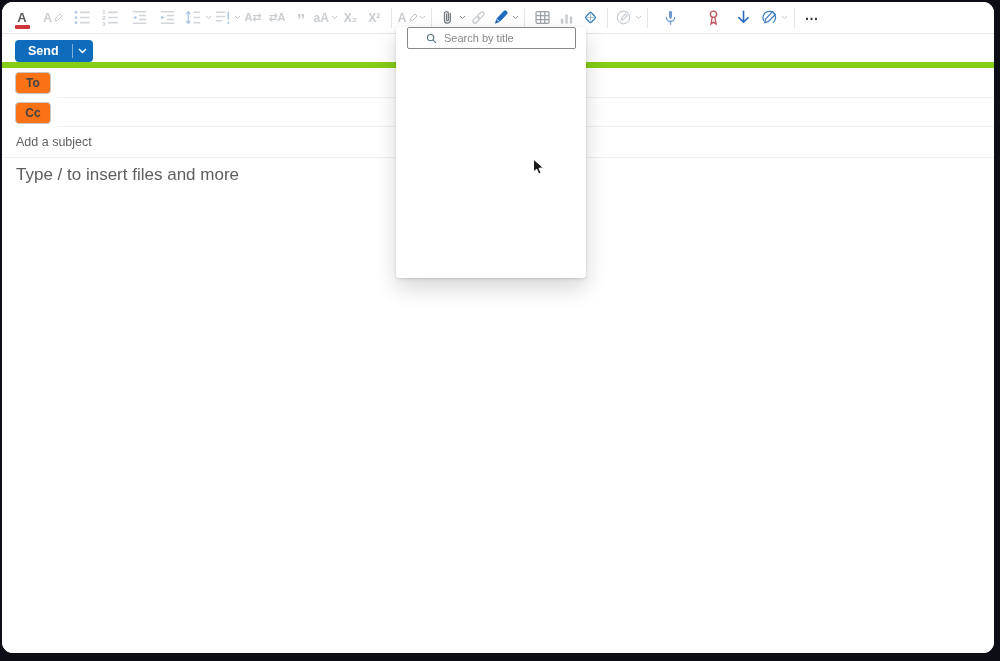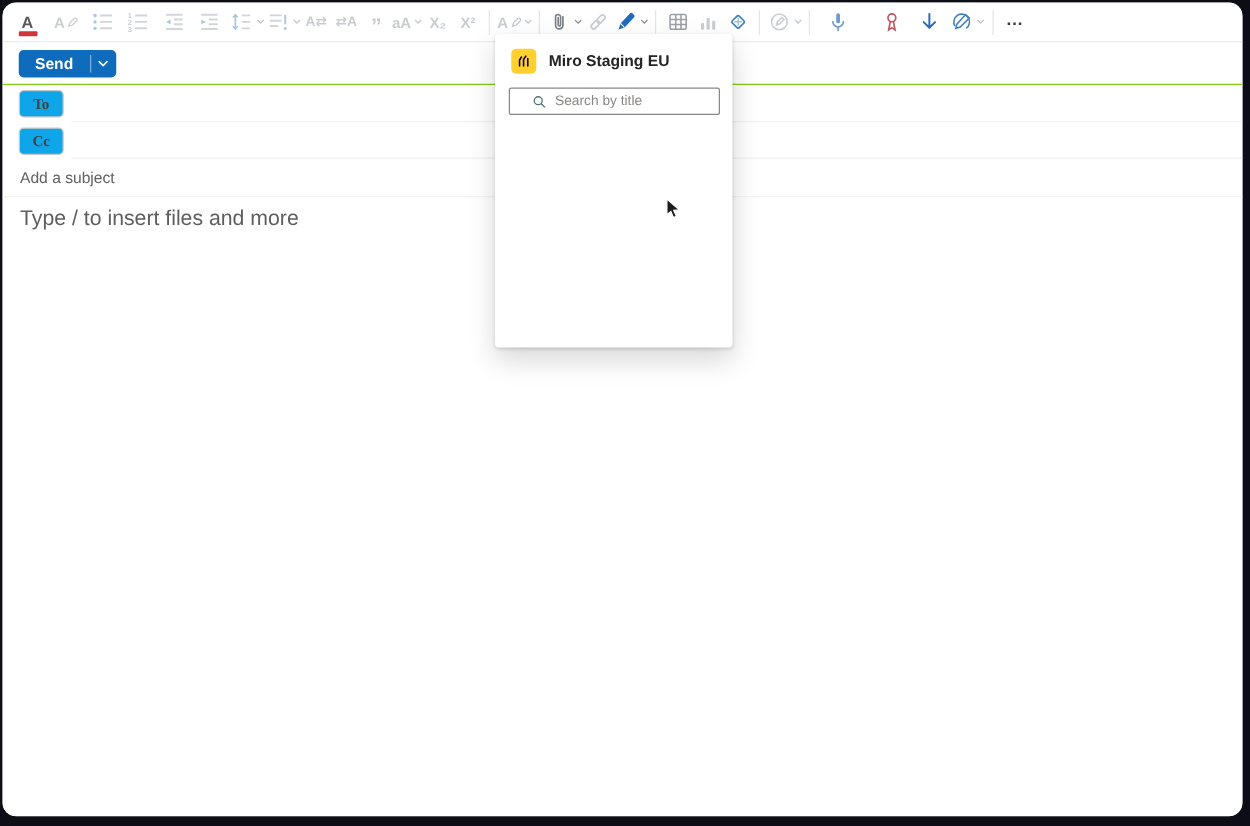--- a/index.html
+++ b/index.html
@@ -23,31 +23,31 @@
   .c-table{color:#9aa0a6;}
   .c-blue-fill{color:#1f6cbf;}
   .c-blue-line{color:#3f7fc1;}
   .c-mic{color:#6f9bd1;}
   .c-red{color:#c05560;}
   .c-arrow{color:#2b6bbf;}
   .c-more{color:#3c3c3c;font-size:14px;font-weight:700;}
 
   
   .row{position:absolute;left:0;right:0;box-sizing:border-box;background:#fff;}
-  .send-row{top:32px;height:34px;border-bottom:1px solid #84cc16;}
+  .send-row{top:32px;height:34px;border-bottom:6px solid #84cc16;}
   .send-btn{position:absolute;left:13px;top:6px;height:22px;display:inline-flex;background:#0f6cbd;
     border-radius:4px;overflow:hidden;color:#fff;cursor:pointer;}
   .send-main{padding:0 13px;display:flex;align-items:center;font-size:12.5px;font-weight:600;}
   .send-sep{width:1px;background:rgba(255,255,255,.45);margin:4px 0;}
   .send-caret{width:20px;display:flex;align-items:center;justify-content:center;color:#fff;}
   .to-row{top:66px;height:30px;}
   .cc-row{top:96px;height:29px;}
   .to-row::after,.cc-row::after{content:"";position:absolute;left:55px;right:0;bottom:0;height:1px;background:#f0f0f0;}
   .pill{position:absolute;left:13px;top:4px;width:34px;height:20px;border:1px solid #c7c7c7;border-radius:4px;
-    background:#0ea5e9;display:flex;align-items:center;justify-content:center;font-size:12px;font-weight:600;color:#424242;cursor:pointer;font-family:Liberation Serif, serif;}
+    background:#f97316;display:flex;align-items:center;justify-content:center;font-size:12px;font-weight:600;color:#424242;cursor:pointer;}
   .subject-row{top:125px;height:31px;border-bottom:1px solid #f0f0f0;padding:8px 0 0 14px;
     font-size:12.5px;color:#616161;}
   .body-area{top:156px;bottom:0;padding:7px 0 0 14px;font-size:17px;color:#5e5e5e;}
 
   
   .popup{position:absolute;left:394px;top:25px;width:190px;height:251px;background:#fff;z-index:5;
     border-radius:3px;box-shadow:0 10px 22px rgba(0,0,0,.16),0 1px 3px rgba(0,0,0,.14);box-sizing:border-box;}
   .p-head{display:flex;align-items:center;gap:10px;padding:12px 12px 11px 13px;}
   .miro-logo{width:20px;height:20px;border-radius:4px;background:#ffd02f;display:flex;align-items:center;
     justify-content:center;flex:none;}
@@ -316,32 +316,20 @@
   <div class="row subject-row">Add a subject</div>
 
   <div class="row cc-row">
     <div class="pill">Cc</div>
     <div style="position:absolute;left:58px;top:0;right:0;bottom:0;"></div>
   </div>
 
   <div class="row body-area">Type / to insert files and more</div>
 
   <div class="popup">
-    <div class="p-head">
-      <div class="miro-logo">
-        <svg width="14" height="14" viewBox="0 0 20 20">
-          <g stroke="#050038" stroke-width="1.8" fill="none" stroke-linecap="round">
-            <path d="M5.2 15.5V8.6l2.2-3.4"></path>
-              <path d="M9.8 15.5V8l2.6-3.8"></path>
-              <path d="M14.6 15.5V7"></path>
-          </g>
-        </svg>
-      </div>
-      <div class="p-title">Miro Staging EU</div>
-    </div>
 
     <div class="p-search">
       <svg viewBox="0 0 20 20">
         <g fill="none" stroke="currentColor" stroke-width="1.6">
             <circle cx="8.6" cy="8.6" r="4.9"></circle>
             <path d="M12.3 12.3 16.8 16.8"></path>
           </g>
       </svg>
       <input type="text" placeholder="Search by title" style="">
     </div>

